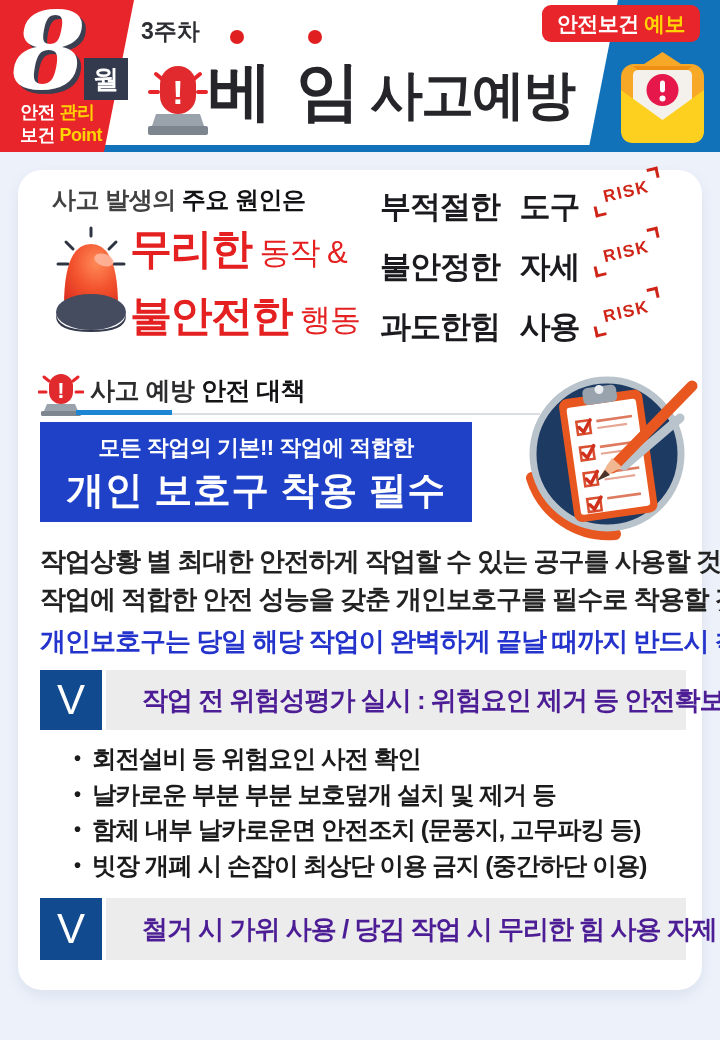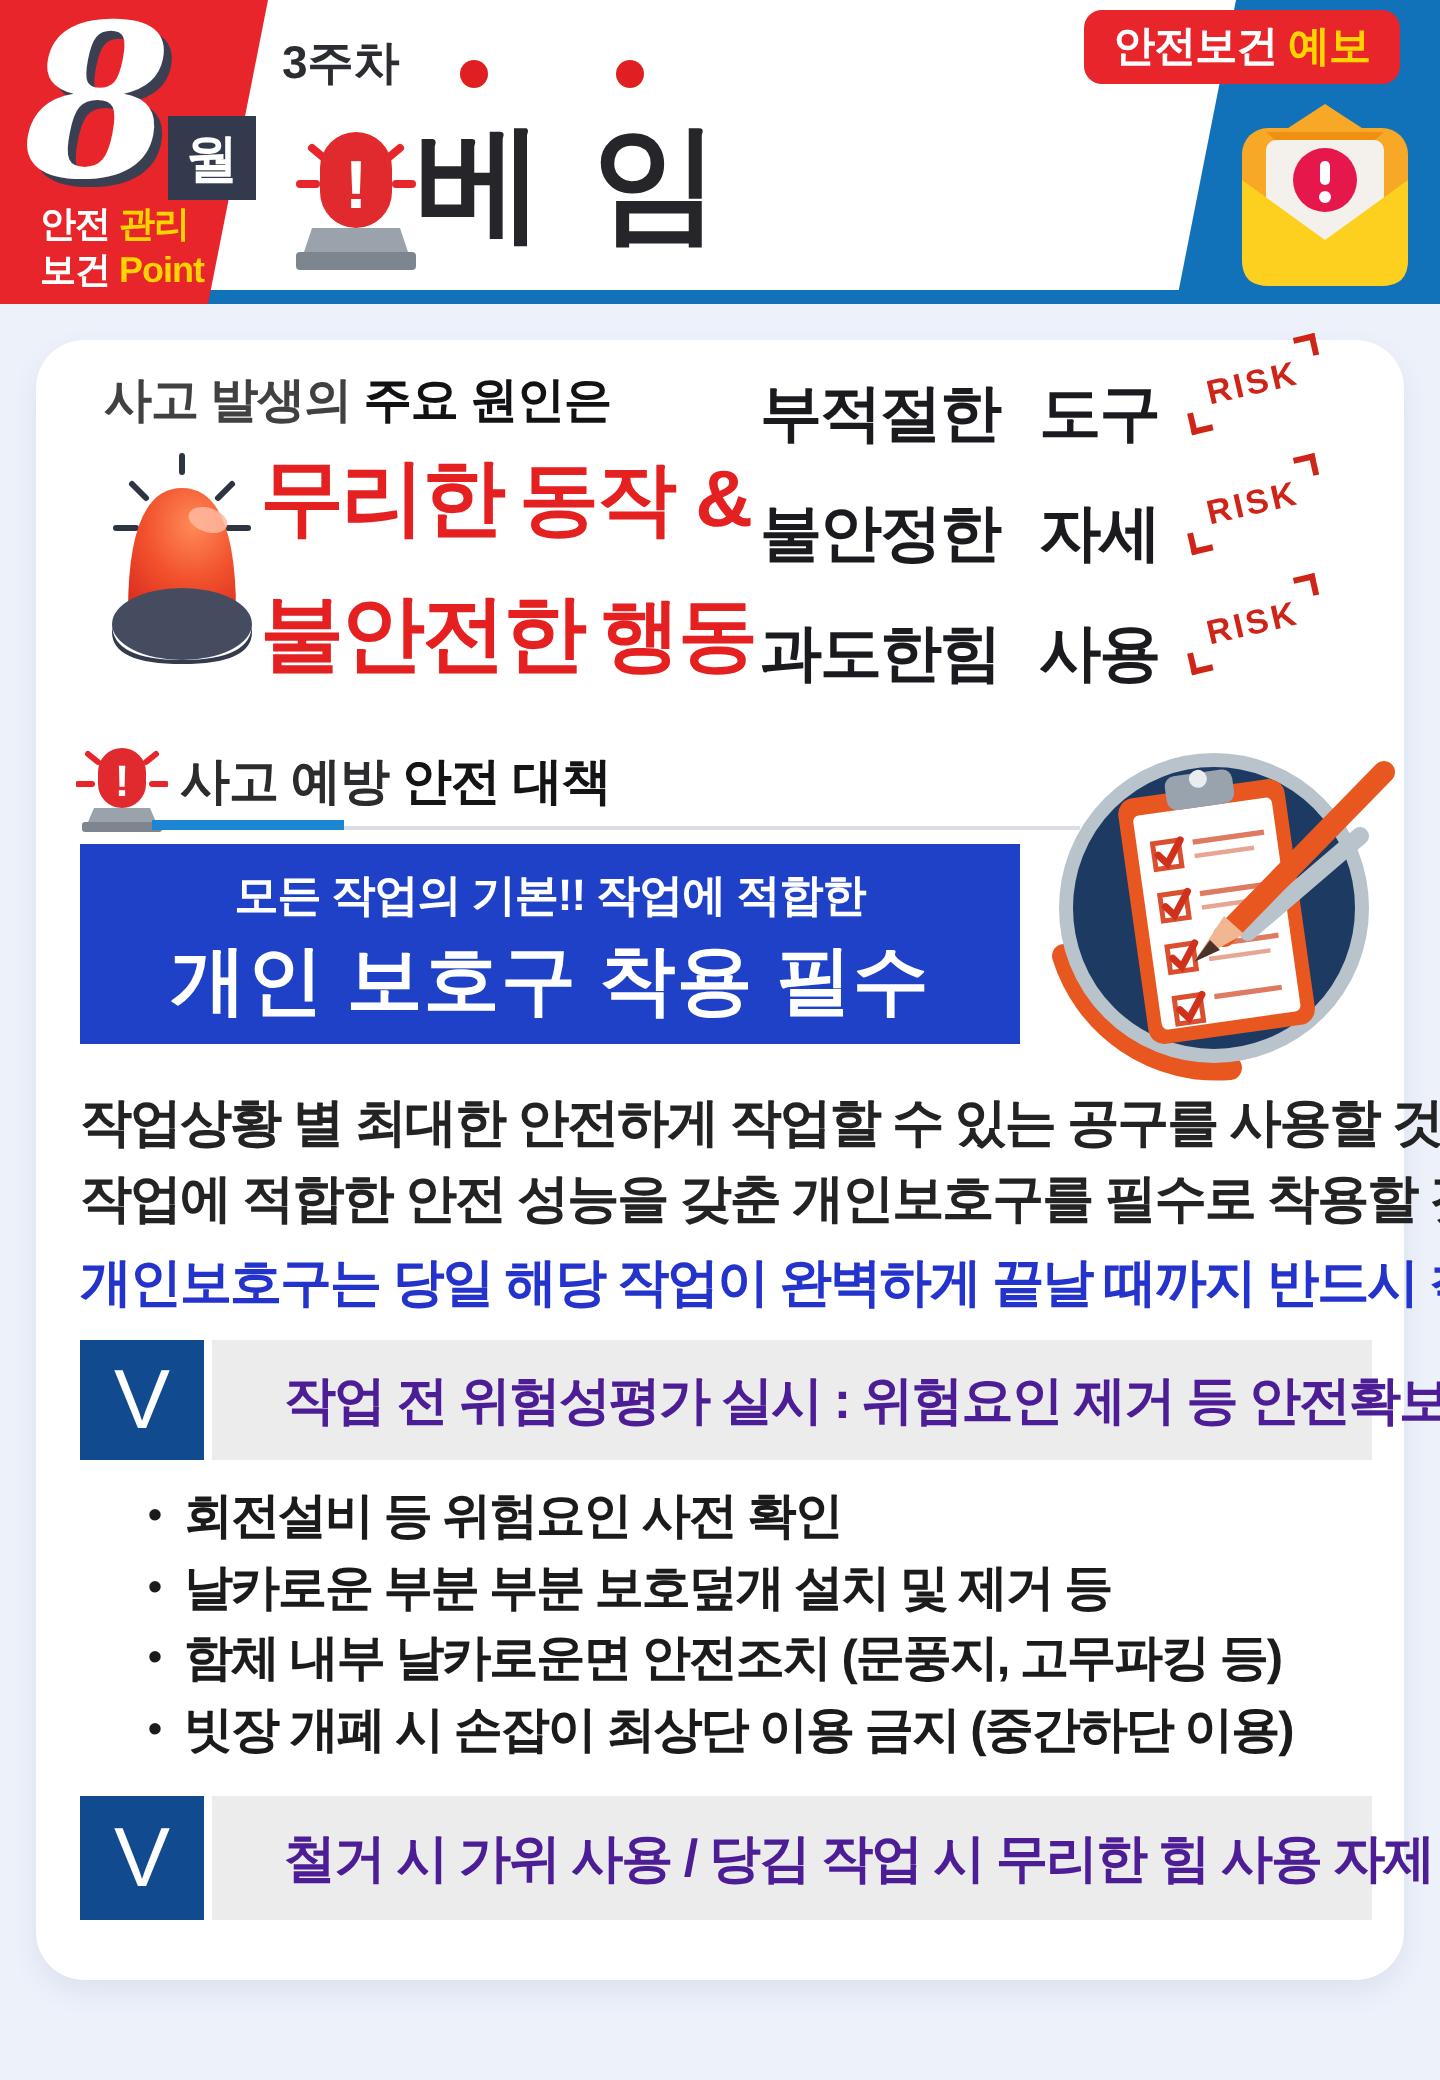--- a/index.html
+++ b/index.html
@@ -38,36 +38,36 @@
   .hdr-env{position:absolute;right:14px;top:50px;z-index:3;}
   
   .card{position:relative;width:684px;height:820px;margin:18px auto 0;background:#fff;
     border-radius:24px;box-shadow:0 6px 14px rgba(30,60,120,.08);}
   .intro{position:absolute;left:34px;top:14px;font-size:24px;color:#414141;font-weight:600;letter-spacing:-0.5px;}
   .intro b{color:#121215;font-weight:800;}
   .big-siren{position:absolute;left:34px;top:52px;}
   .headline{position:absolute;left:112px;top:50px;color:#e42020;white-space:nowrap;}
   .headline .row{line-height:58px;}
   .h-big{font-size:42px;font-weight:900;letter-spacing:-1.5px;}
-  .h-small{font-size:40px;font-weight:700;margin-left:8px;letter-spacing:-1px;}
+  .h-small{font-size:31px;font-weight:400;margin-left:8px;letter-spacing:-1px;}
   .risks{position:absolute;left:362px;top:16px;}
   .risk-row{height:60px;display:flex;align-items:flex-start;}
   .risk-label{font-size:31px;font-weight:900;color:#1b1b1f;letter-spacing:-1px;word-spacing:12px;white-space:nowrap;}
   .stamp{display:inline-block;position:relative;margin-left:24px;transform:rotate(-13deg) translateY(-4px);
     font-size:17px;font-weight:900;color:#cf2418;letter-spacing:1.5px;}
   .stamp::before{content:"";position:absolute;right:-12px;top:-8px;width:8px;height:8px;
     border-top:3.5px solid #cf2418;border-right:3.5px solid #cf2418;}
   .stamp::after{content:"";position:absolute;left:-12px;bottom:-8px;width:8px;height:8px;
     border-bottom:3.5px solid #cf2418;border-left:3.5px solid #cf2418;}
   .sec-siren{position:absolute;left:20px;top:198px;}
   .sec-title{position:absolute;left:72px;top:204px;font-size:25px;color:#2c2c2e;font-weight:600;letter-spacing:-0.5px;}
   .sec-title b{font-weight:800;color:#141416;}
   .sec-line-gray{position:absolute;left:58px;top:243px;width:464px;height:2px;background:#dadde2;}
   .sec-line-blue{position:absolute;left:58px;top:240px;width:96px;height:5px;background:#1d86d2;}
-  .banner{position:absolute;left:22px;top:252px;width:470px;height:100px;background:#1e41c8;
+  .banner{position:absolute;left:22px;top:252px;width:432px;height:100px;background:#1e41c8;
     color:#fff;text-align:center;}
   .banner .l1{margin-top:11px;font-size:22px;font-weight:600;letter-spacing:-0.5px;}
   .banner .l2{margin-top:2px;font-size:38px;font-weight:900;letter-spacing:0.5px;}
   .clip-illus{position:absolute;left:494px;top:196px;}
   .notes{position:absolute;left:22px;top:372px;font-size:26px;font-weight:700;color:#232323;
     line-height:38px;letter-spacing:-1px;white-space:nowrap;}
   .notes .em{color:#2333cb;font-weight:800;margin-top:4px;}
   .chk-square{position:absolute;left:22px;width:62px;background:#114a8e;color:#fff;
     display:flex;align-items:center;justify-content:center;font-size:42px;font-weight:500;}
   .chk-bar{position:absolute;left:88px;width:580px;background:#ececec;
@@ -109,20 +109,21 @@
     <text x="32" y="52" text-anchor="middle" font-size="34" font-weight="900" fill="#ffffff" font-family="Liberation Sans,sans-serif">!</text>
     <polygon points="10,62 54,62 58,74 6,74" fill="#9aa2ac"></polygon>
     <rect x="2" y="74" width="60" height="9" rx="2" fill="#7d858f"></rect>
   </svg>
 
   <div class="hdr-title">
     <div class="t-dot d1"></div>
     <div class="t-dot d2"></div>
     <span class="t-big">베</span>
     <span class="t-big second">임</span>
+    <span class="t-rest">사고예방</span>
   </div>
 
   <div class="badge">
     <span>안전보건</span>
     <span class="yel">예보</span>
   </div>
 
   <svg class="hdr-env" width="87" height="95" viewBox="0 0 87 95">
     <rect x="2" y="14" width="83" height="79" rx="13" fill="#f7a827"></rect>
     <polygon points="22,16 65,16 43.5,2" fill="#f7a827"></polygon>

